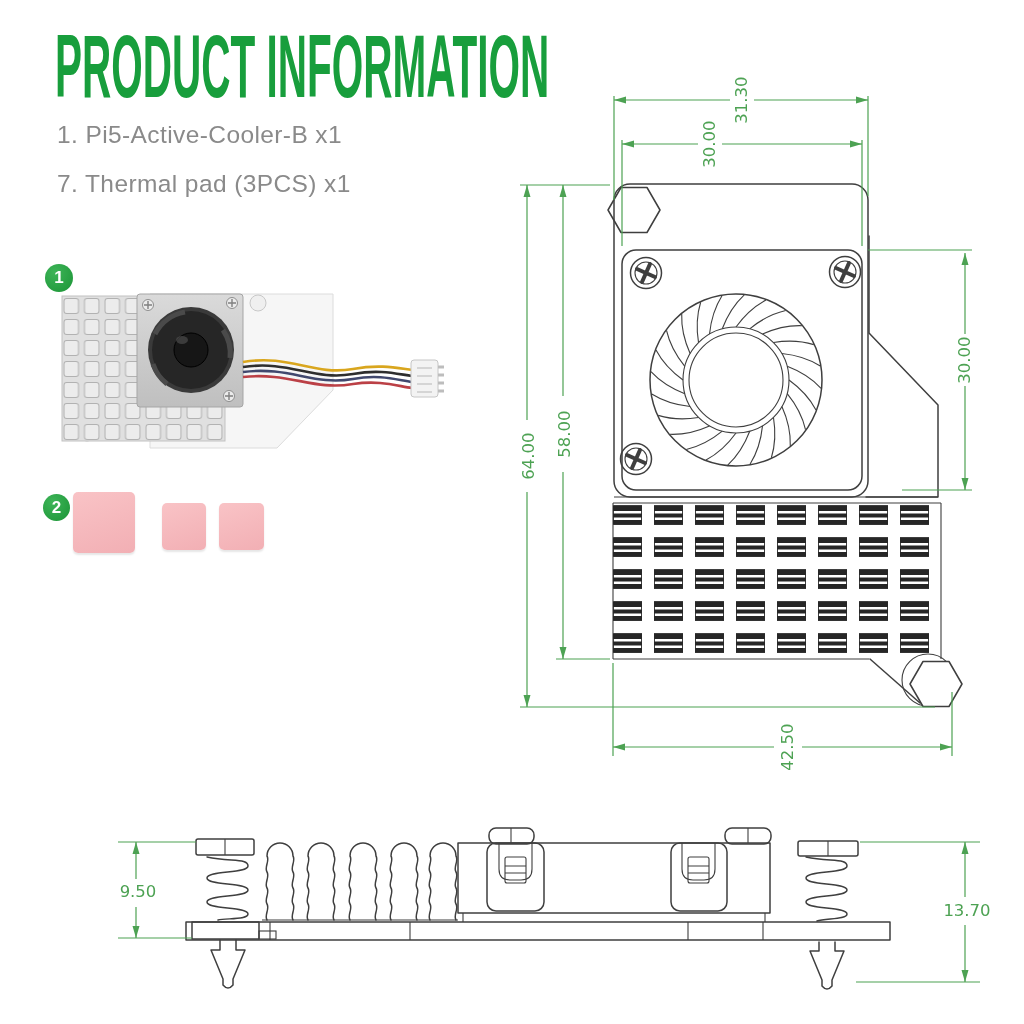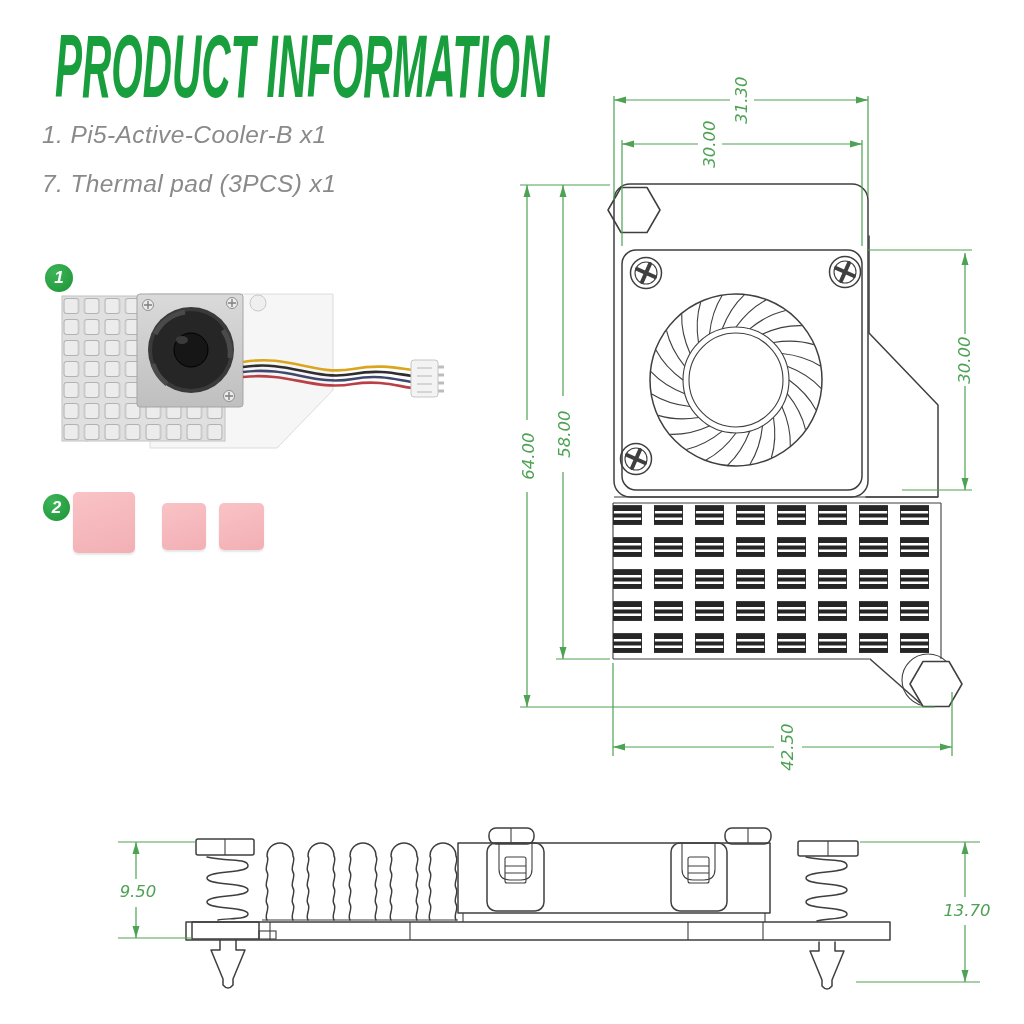--- a/index.html
+++ b/index.html
@@ -1,22 +1,21 @@
 <!DOCTYPE html>
 <html><head>
 <meta charset="utf-8">
 <style>
   html,body{margin:0;padding:0;background:#fff;}
   .canvas{position:relative;width:1024px;height:1024px;background:#fff;overflow:hidden;
           font-family:"Liberation Sans",sans-serif;
-          font-style:italic;
           --accent:#189e3c; --dimgreen:#4da253; --gray:#8a8a8a; --line:#3f3f3f; --pink:#f6b9bd;}
   .title{position:absolute;left:55px;top:22px;font-size:89px;font-weight:bold;color:var(--accent);
          transform:scaleX(0.455);transform-origin:0 0;white-space:nowrap;line-height:1;letter-spacing:0;}
-  .parts{position:absolute;left:42px;top:121px;}
+  .parts{position:absolute;left:57px;top:121px;}
   .part-line{font-size:24.5px;color:var(--gray);letter-spacing:.4px;margin-bottom:21px;white-space:nowrap;}
   .badge{position:absolute;border-radius:50%;color:#fff;font-weight:bold;font-size:17px;
          display:flex;align-items:center;justify-content:center;
          background:radial-gradient(circle at 35% 30%, #3db457, #1b9436);}
   .badge1{left:45px;top:264px;width:28px;height:28px;}
   .badge2{left:43px;top:494px;width:27px;height:27px;}
   .pad{position:absolute;border-radius:5px;background:linear-gradient(160deg,#f9c3c6,#f2afb4);
        box-shadow:0 2px 2px rgba(0,0,0,.10);}
   .pad-large{left:73px;top:492px;width:62px;height:61px;}
   .pad-small1{left:162px;top:503px;width:44px;height:47px;}

